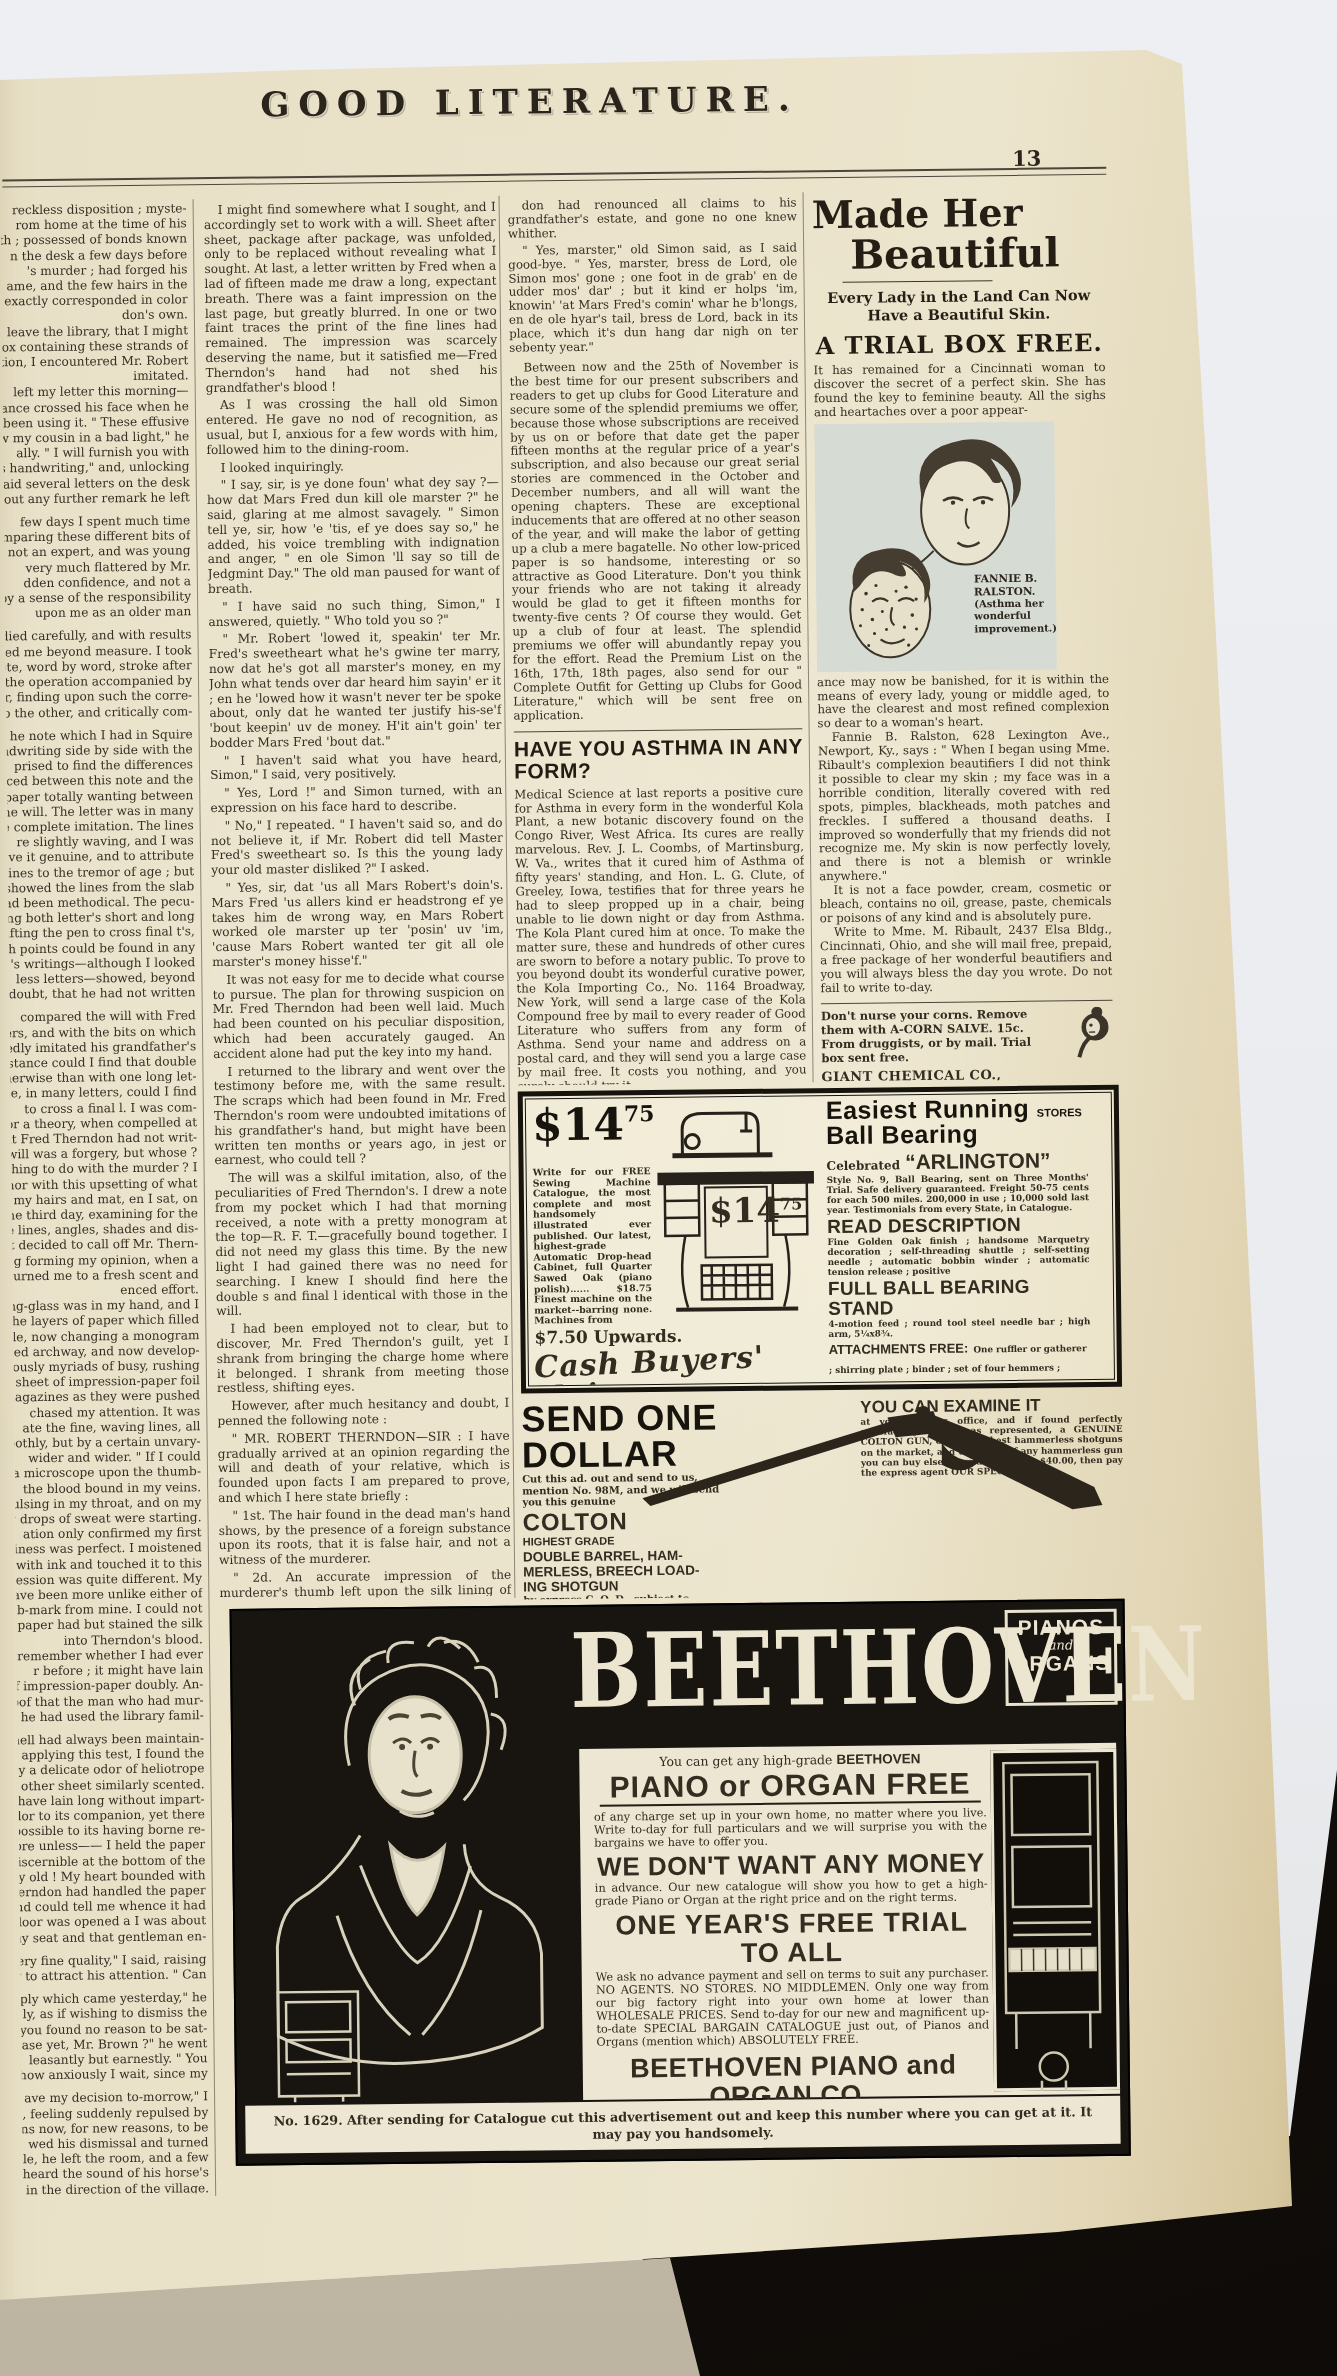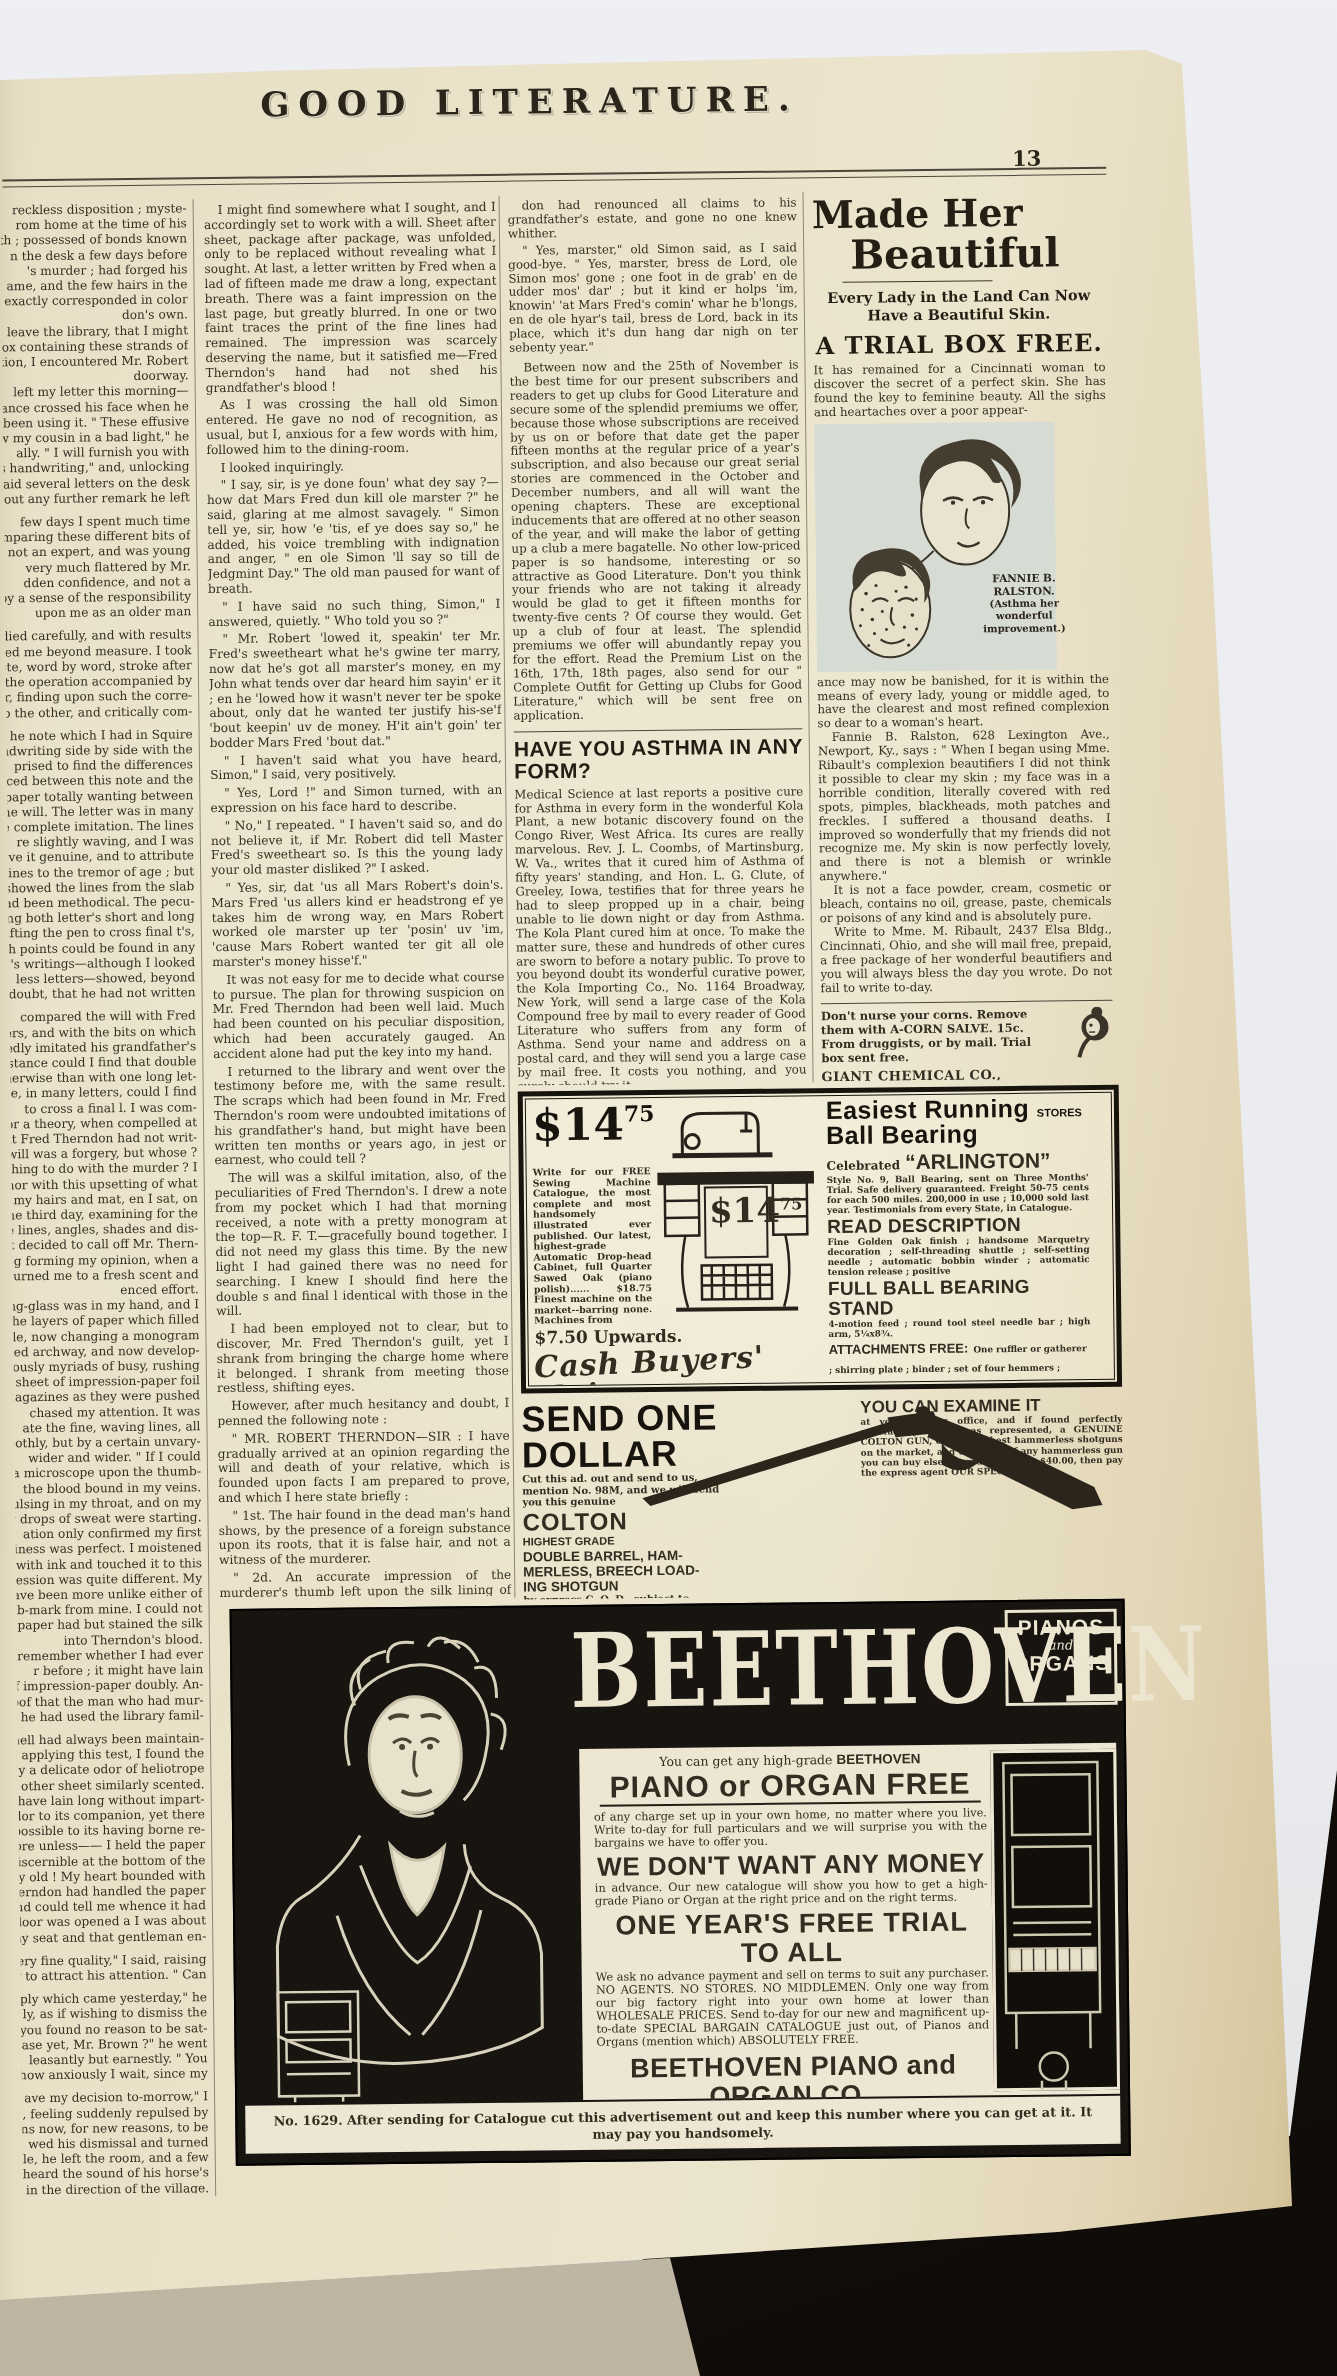--- a/index.html
+++ b/index.html
@@ -45,21 +45,21 @@
   .asthma-head{font:bold 21px/1.05 "Liberation Sans",sans-serif;letter-spacing:.5px;color:#221c13;margin:4px 0 6px 0;}
 
   
   .col4 .bodytext{font-size:11.8px;line-height:13.9px;}
   .mh1{font:bold 38px/1.02 "DejaVu Serif",serif;color:#241e15;}
   .mh2{font:bold 40px/1.02 "DejaVu Serif",serif;color:#241e15;margin-left:38px;}
   .mh-rule{width:150px;border-top:1.5px solid #3c352a;margin:6px 0 6px 30px;}
   .beauty-sub{font:bold 14.5px/1.25 "DejaVu Serif",serif;text-align:center;margin:2px 0 8px 0;color:#241e15;}
   .trial{font:bold 24px/1.05 "DejaVu Serif",serif;text-align:center;letter-spacing:1px;margin:2px 0 6px 0;color:#221c13;}
   .portraits{position:relative;width:240px;height:248px;margin:4px 0 4px 0;background:#d6dcd4;}
-  .port-cap{position:absolute;left:158px;top:150px;width:100px;font:bold 10.5px/1.25 "DejaVu Serif",serif;color:#2c2face;color:#2c261c;text-align:center;}
+  .port-cap{position:absolute;left:158px;top:150px;width:100px;font:bold 10.5px/1.25 "DejaVu Serif",serif;color:#2c2face;color:#2c261c;}
   .port-cap .sm{font-weight:bold;font-size:10px;}
   .corn{border-top:1.5px solid #4c453a;margin-top:8px;padding-top:5px;position:relative;}
   .corn-body{font:bold 11.5px/14px "DejaVu Serif",serif;width:230px;}
   .corn-co{font:bold 13px/1.3 "DejaVu Serif",serif;letter-spacing:.5px;margin-top:4px;}
   .corn-img{position:absolute;right:0;top:6px;}
 
   
   .sewing{position:absolute;left:507px;top:1094px;width:601px;height:302px;border:5px solid #17130d;background:rgba(250,246,230,.35);box-sizing:border-box;}
   .sew-inner{position:absolute;inset:2px;border:1.5px solid #17130d;padding:4px 16px 2px 8px;box-sizing:border-box;overflow:hidden;}
   .sew-left{position:absolute;left:6px;top:4px;width:290px;}
@@ -139,21 +139,21 @@
           <div class="c1line">rom home at the time of his</div>
           <div class="c1line">ath ;  possessed of bonds known</div>
           <div class="c1line">n the desk a few days before</div>
           <div class="c1line">'s murder ;  had forged his</div>
           <div class="c1line">ame, and the few hairs in the</div>
           <div class="c1line">exactly corresponded in color</div>
           <div class="c1line">don's own.</div>
           <div class="c1line">leave the library, that I might</div>
           <div class="c1line">box containing these strands of</div>
           <div class="c1line">tion, I encountered Mr. Robert</div>
-          <div class="c1line">doorway.</div>
+          <div class="c1line">imitated.</div>
           <div class="c1line">left my letter this morning—</div>
           <div class="c1line">yance crossed his face when he</div>
           <div class="c1line">been using it.  " These effusive</div>
           <div class="c1line">w my cousin in a bad light," he</div>
           <div class="c1line">ally.  " I will furnish you with</div>
           <div class="c1line">s handwriting," and, unlocking</div>
           <div class="c1line">aid several letters on the desk</div>
           <div class="c1line">ithout any further remark he left</div>
           <div class="c1line"></div>
           <div class="c1line">few days I spent much time</div>

